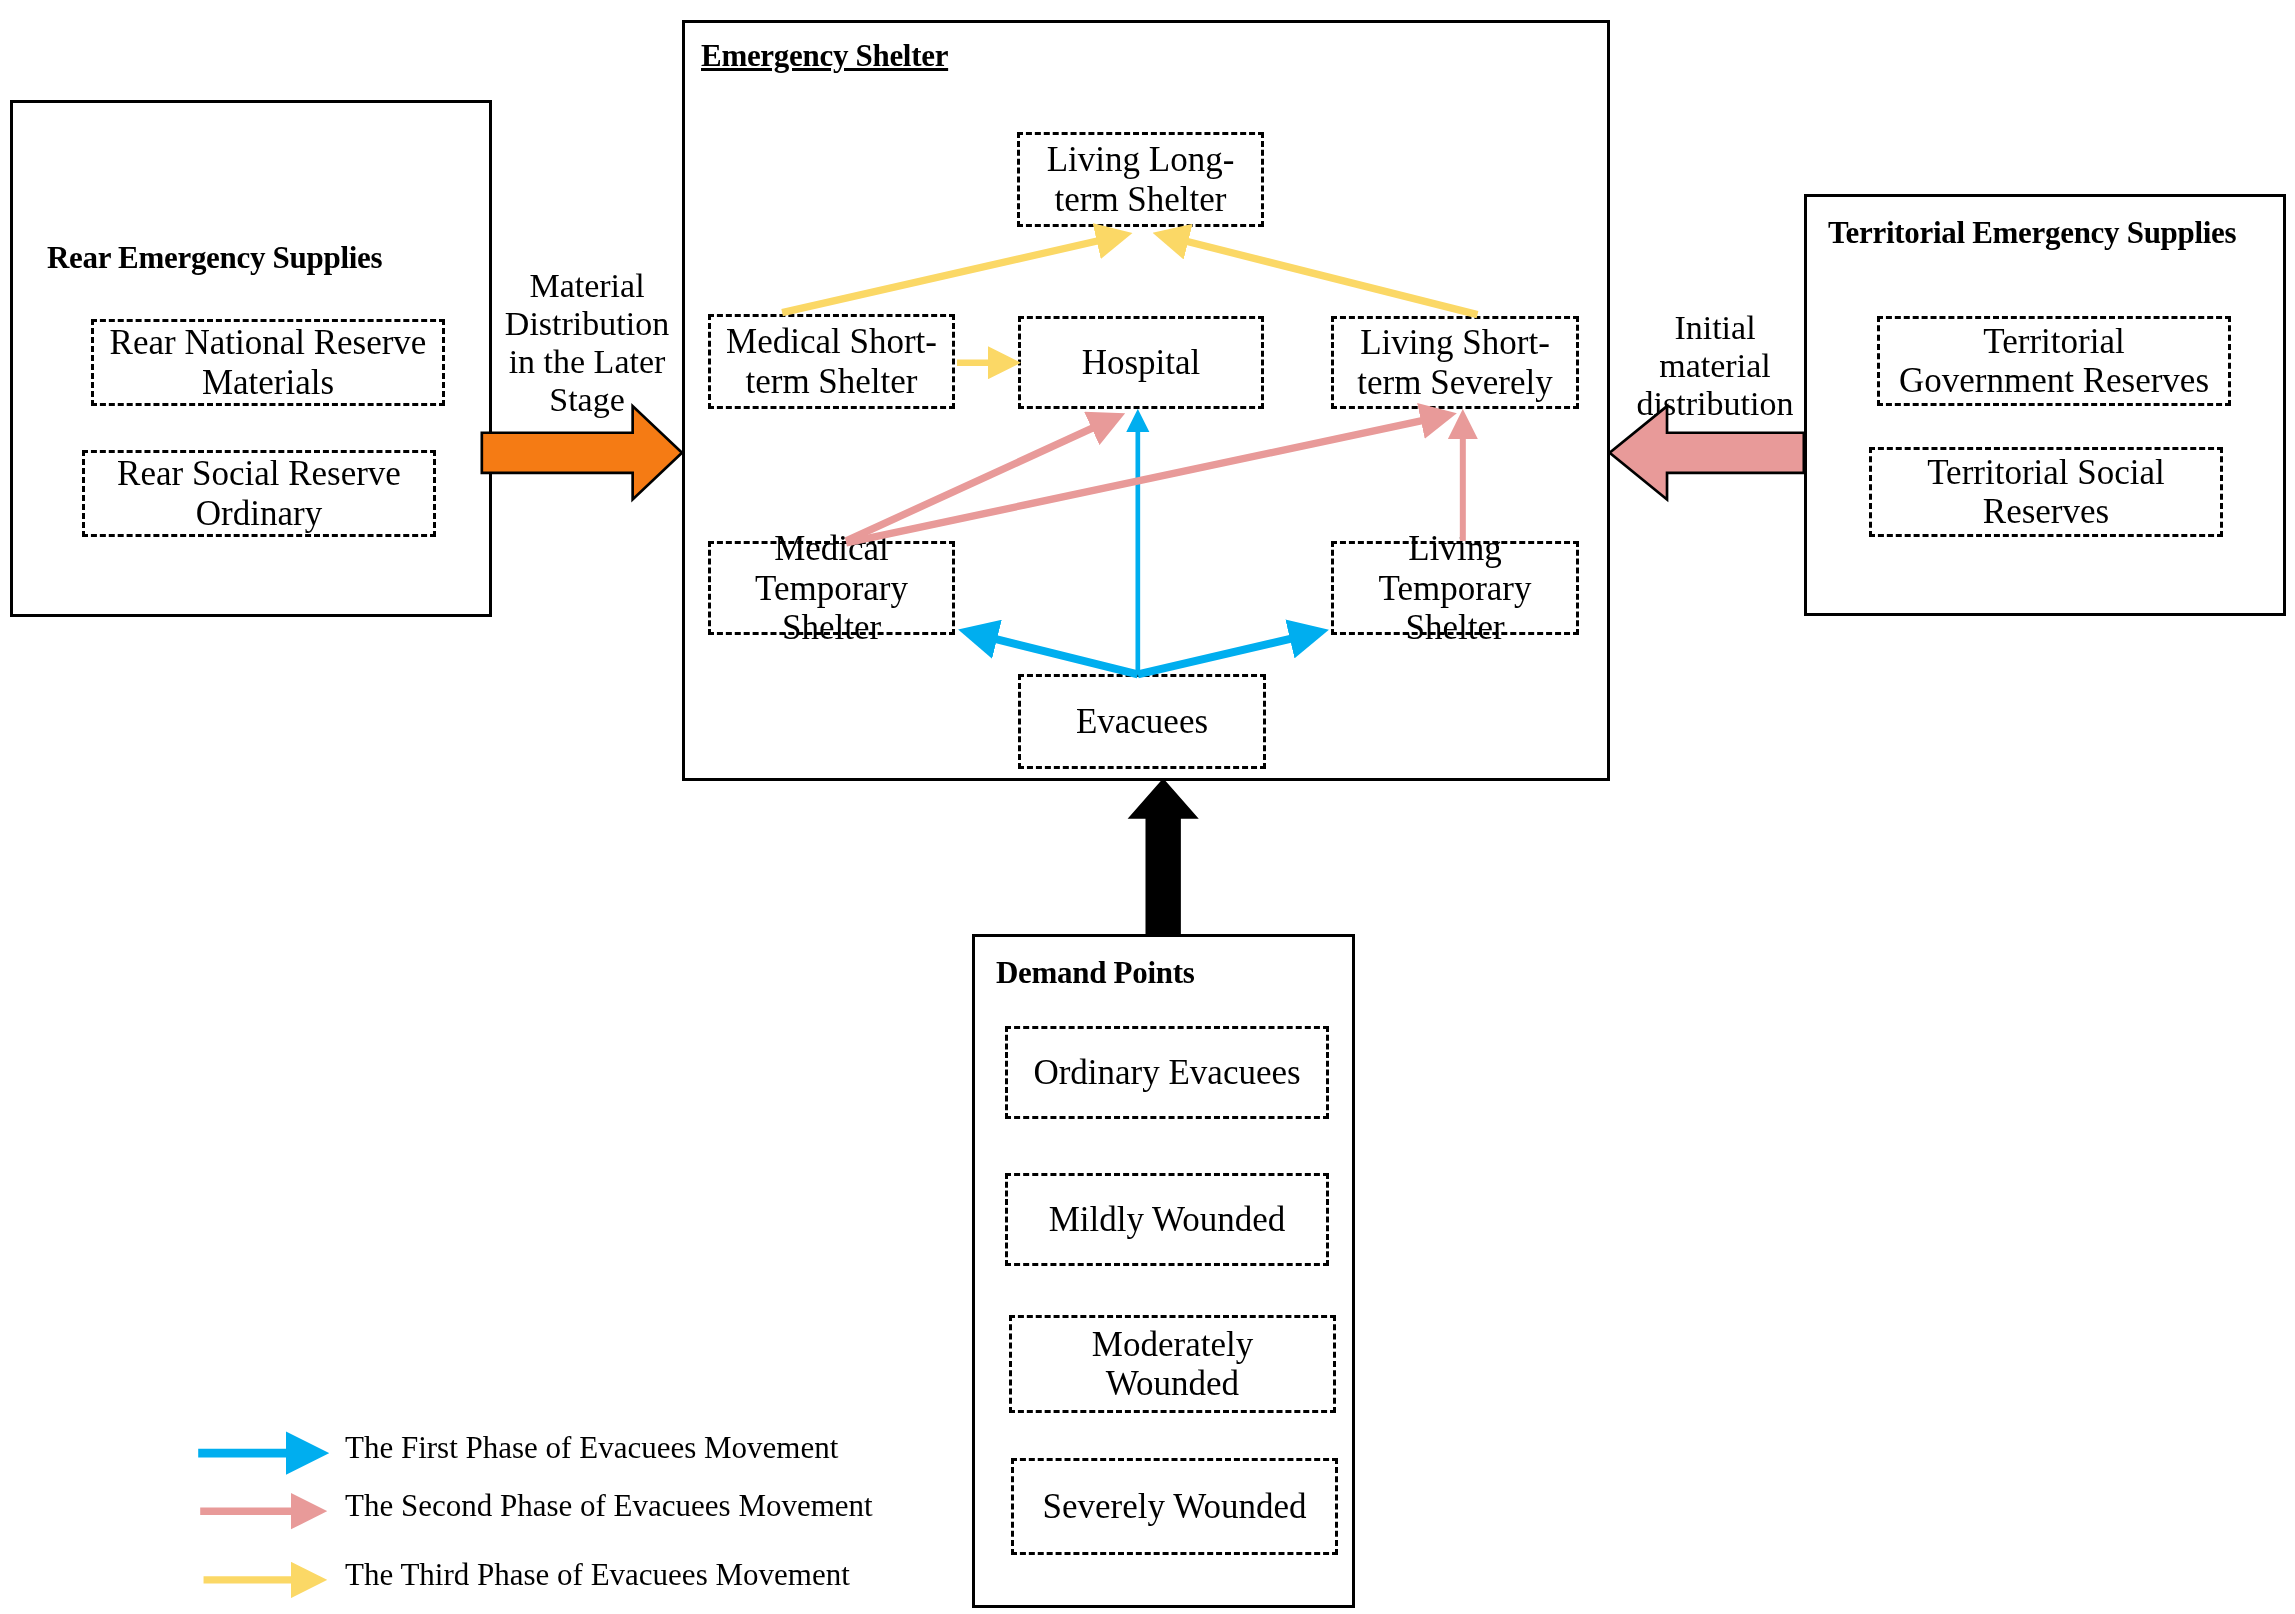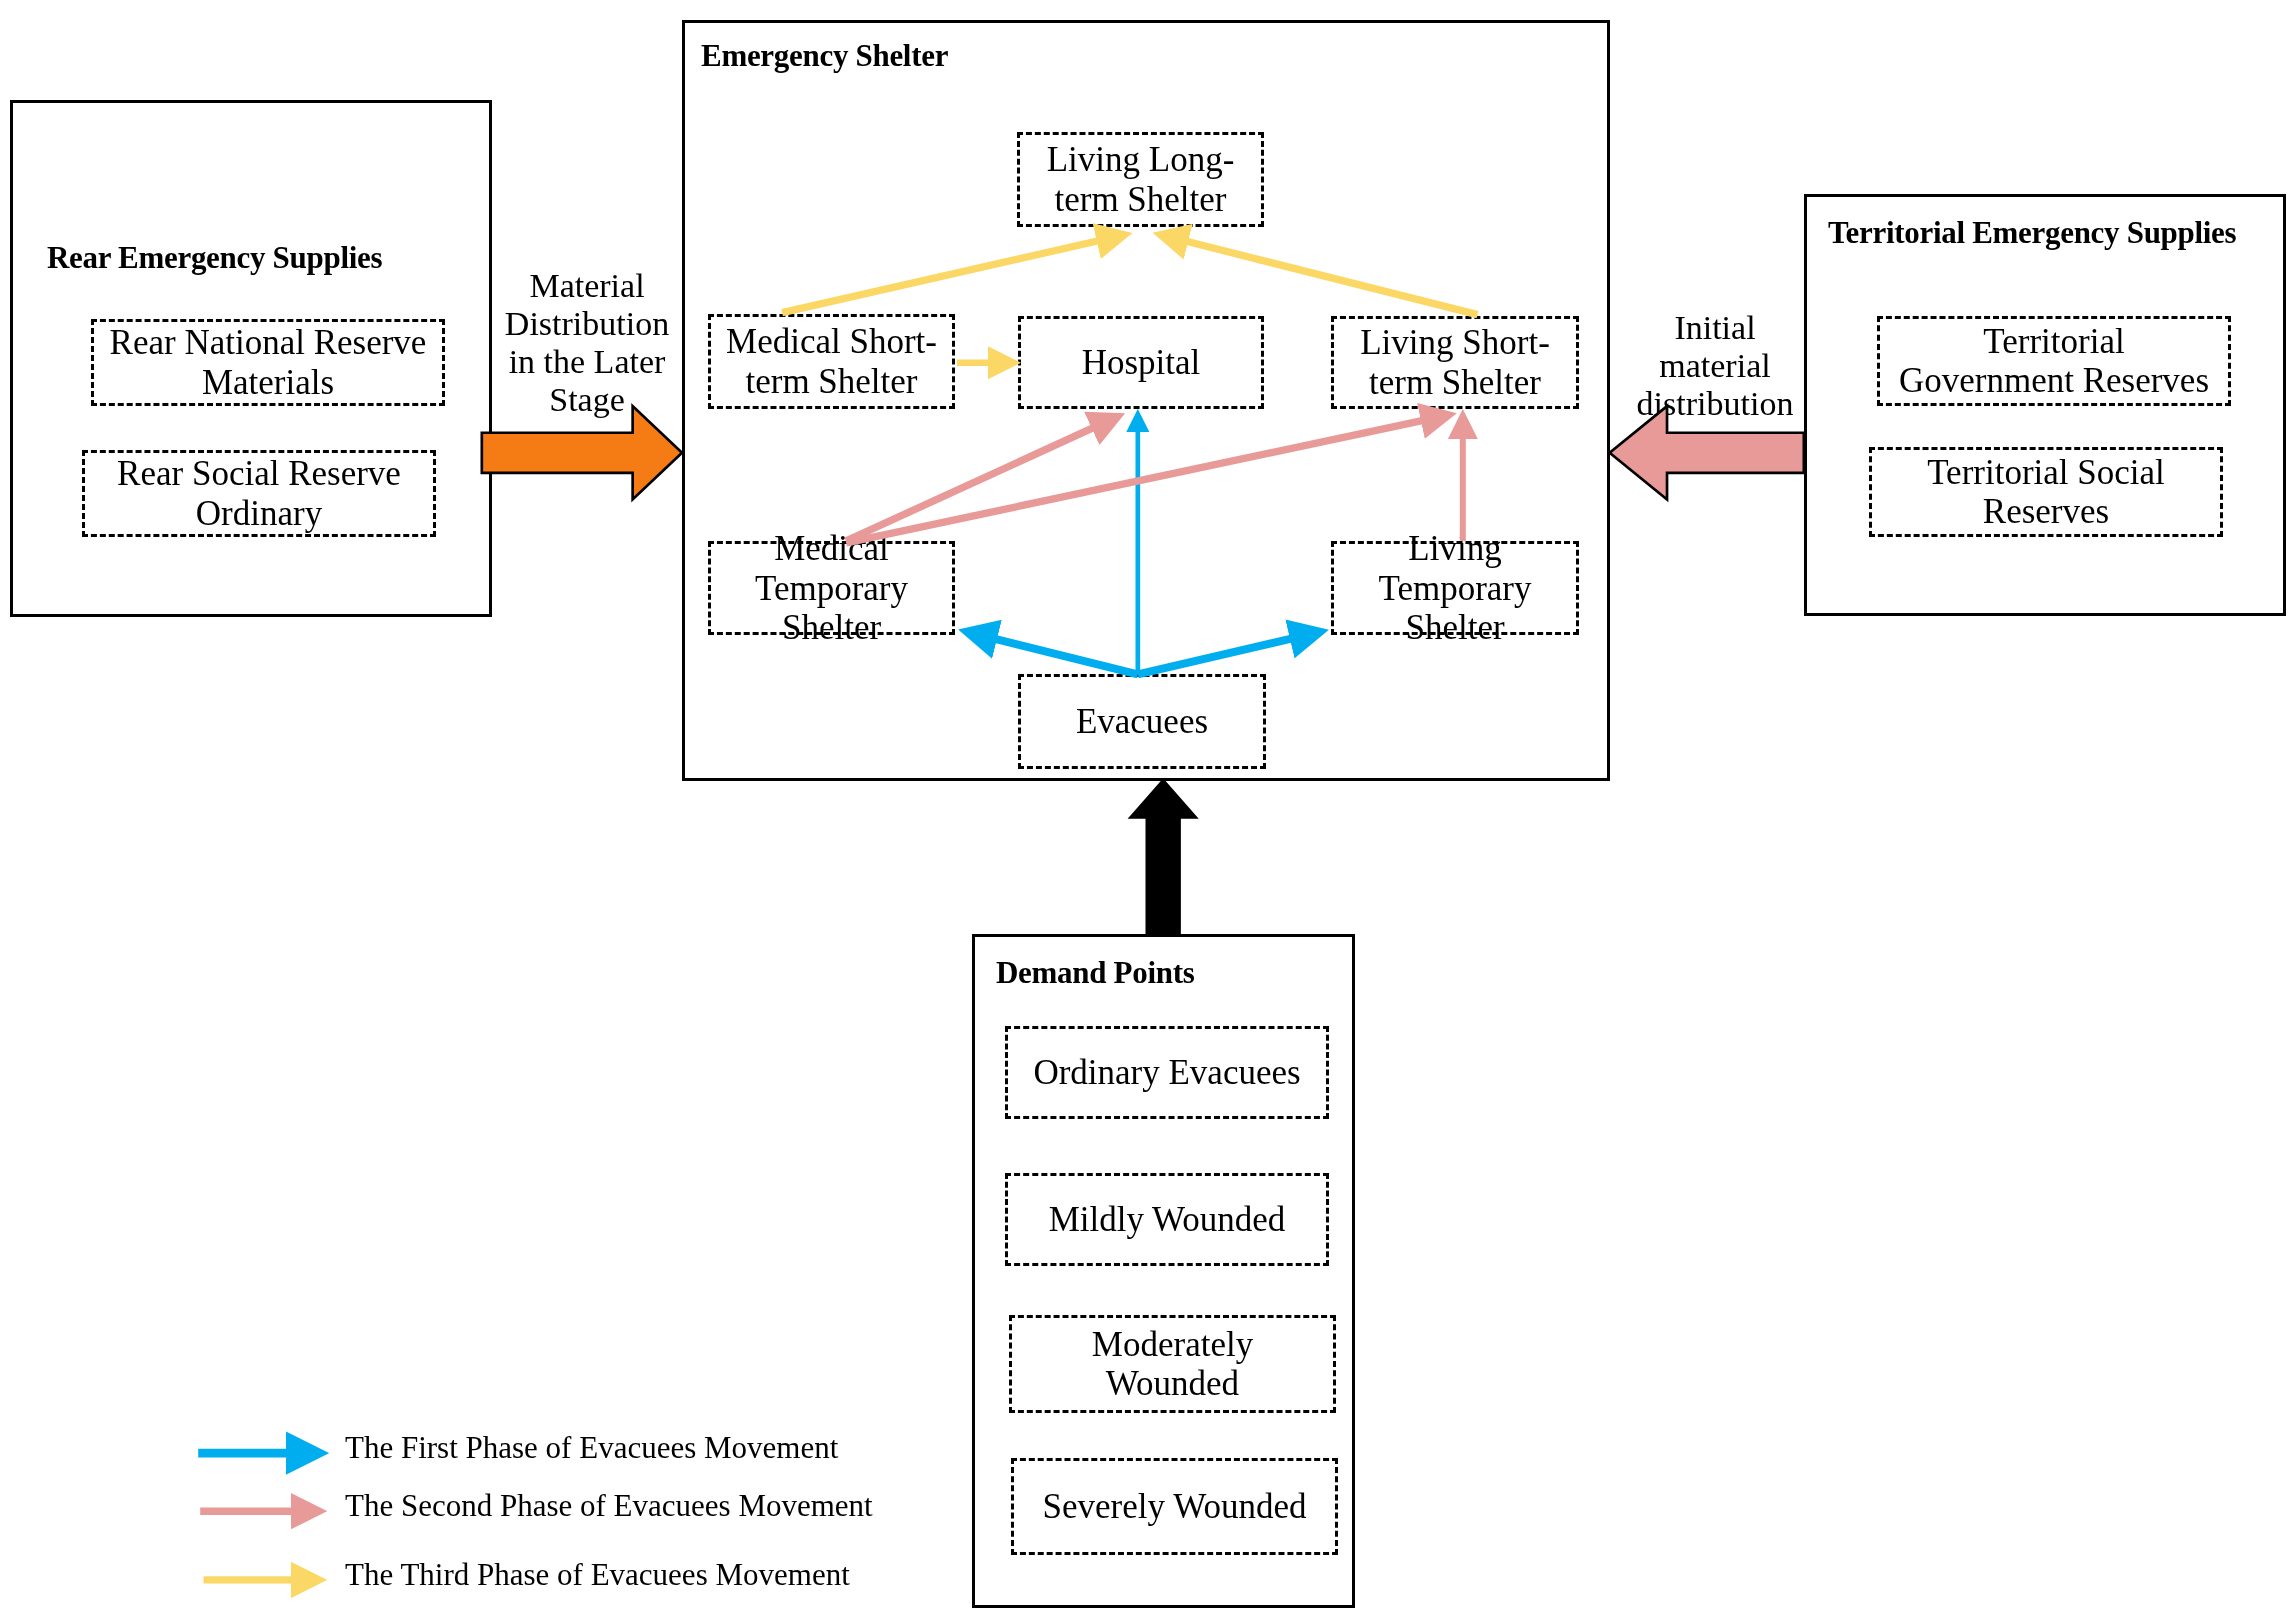--- a/index.html
+++ b/index.html
@@ -35,39 +35,39 @@
   <div class="dbox" style="left:91px;top:319px;width:354px;height:87px;">
     <span>Rear National Reserve
 Materials</span>
   </div>
   <div class="dbox" style="left:82px;top:450px;width:354px;height:87px;">
     <span>Rear Social Reserve
 Ordinary</span>
   </div>
 
   <div class="panel" style="left:682px;top:20px;width:928px;height:761px;"></div>
-  <div class="panel-title" style="left:701px;top:40px;">Emergency Shelter</div>
+  <div class="panel-title" style="left:701px;top:40px;text-decoration:underline;">Emergency Shelter</div>
 
   <div class="dbox" style="left:1017px;top:132px;width:247px;height:95px;">
     <span>Living Long-
 term Shelter</span>
   </div>
 
   <div class="dbox" style="left:708px;top:314px;width:247px;height:95px;">
     <span>Medical Short-
 term Shelter</span>
   </div>
 
   <div class="dbox" style="left:1018px;top:316px;width:246px;height:93px;">
     <span>Hospital</span>
   </div>
 
   <div class="dbox" style="left:1331px;top:316px;width:248px;height:93px;">
     <span>Living Short-
-term Shelter</span>
+term Severely</span>
   </div>
 
   <div class="dbox ovf" style="left:708px;top:541px;width:247px;height:94px;">
     <span style="top:-14.7px;">Medical
 Temporary
 Shelter</span>
   </div>
 
   <div class="dbox ovf" style="left:1331px;top:541px;width:248px;height:94px;">
     <span style="top:-14.7px;">Living

